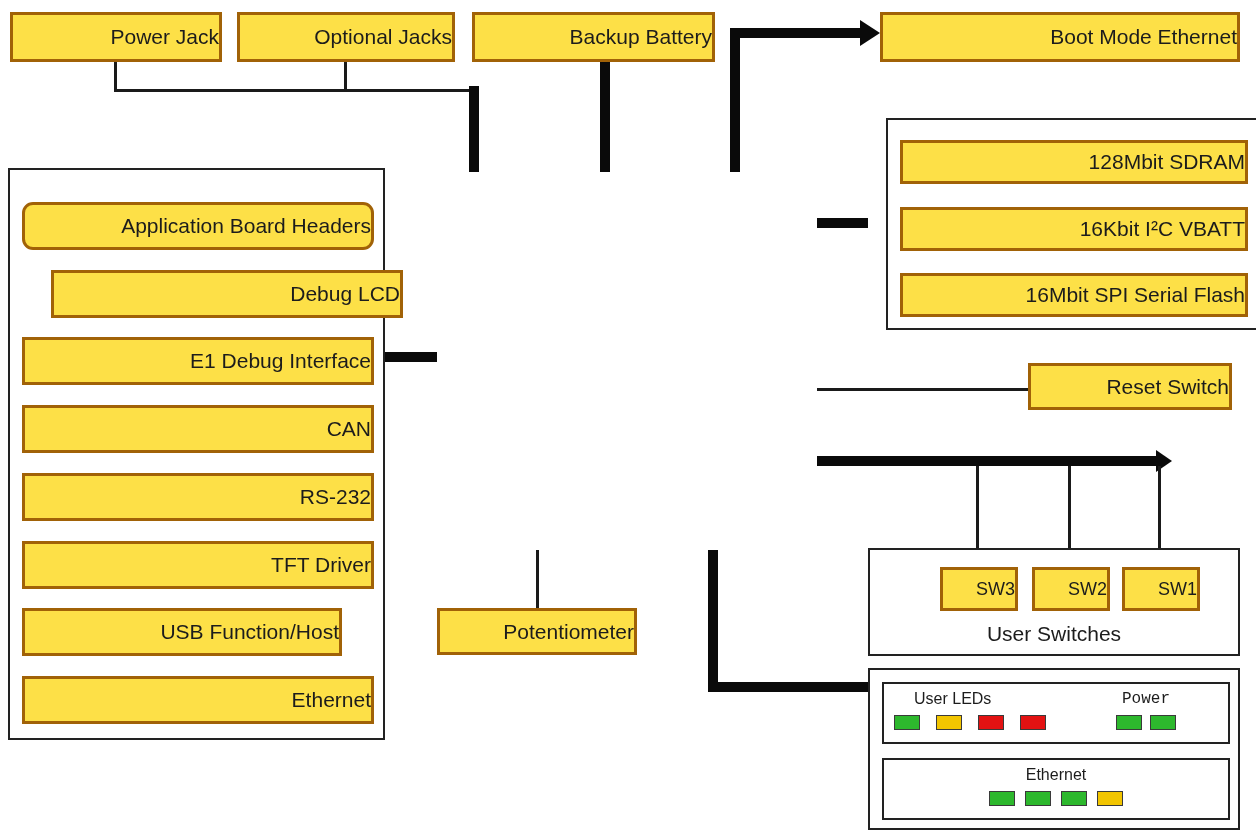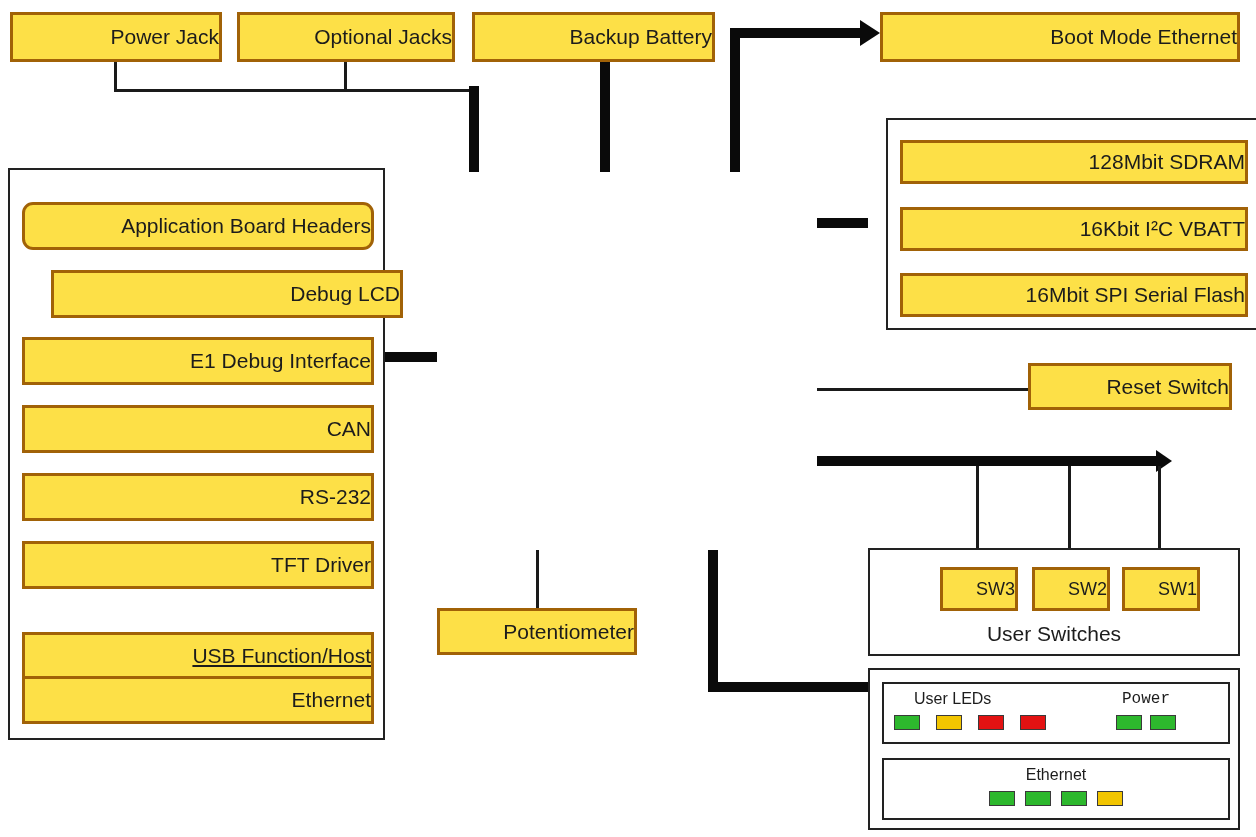--- a/index.html
+++ b/index.html
@@ -84,21 +84,21 @@
     </div>
     <div class="box" style="left:12px;top:235px;width:352px;height:48px;">
       <span>CAN</span>
     </div>
     <div class="box" style="left:12px;top:303px;width:352px;height:48px;">
       <span>RS-232</span>
     </div>
     <div class="box" style="left:12px;top:371px;width:352px;height:48px;">
       <span>TFT Driver</span>
     </div>
-    <div class="box" style="left:12px;top:462px;width:352px;height:48px;text-decoration:underline;">
+    <div class="box" style="left:12px;top:438px;width:320px;height:48px;">
       <span>USB Function/Host</span>
     </div>
     <div class="box" style="left:12px;top:506px;width:352px;height:48px;">
       <span>Ethernet</span>
     </div>
   </div>
 
   <div class="line" style="left:385px;top:352px;width:52px;height:10px;"></div>
 
   <div class="groupbox" style="left:868px;top:118px;width:372px;height:212px;margin-left:18px;">

